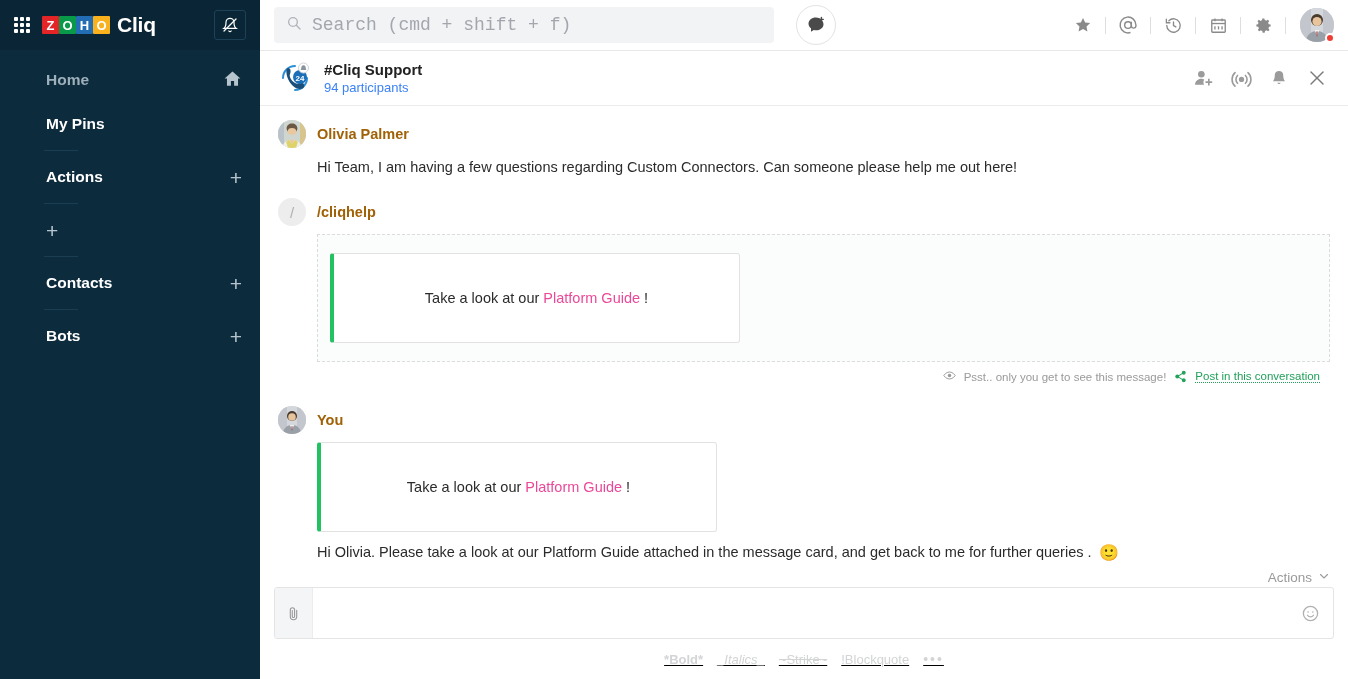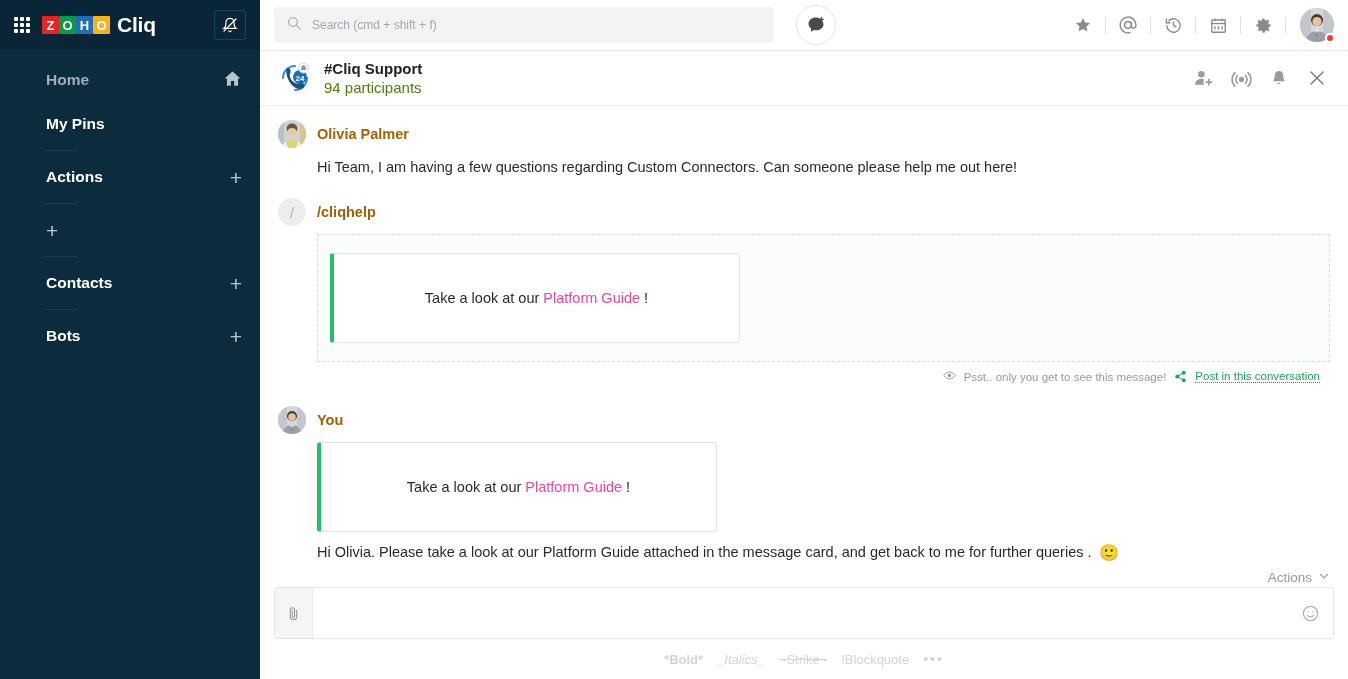--- a/index.html
+++ b/index.html
@@ -55,21 +55,21 @@
   .main { flex: 1; display: flex; flex-direction: column; height: 679px; background: #fff; }
 
   .topbar {
     height: 51px; border-bottom: 1px solid #e8e8e8; display: flex; align-items: center;
     padding: 0 14px 0 14px; gap: 10px; background: #fff; flex: 0 0 51px;
   }
   .search-wrap {
     flex: 0 0 500px; height: 36px; background: #f2f3f5; border-radius: 4px;
     display: flex; align-items: center; padding: 0 12px; gap: 10px; cursor: text;
   }
-  .search-ph { color: #a3a7ad; font-size: 12px; }
+  .search-ph { color: #a3a7ad; font-size: 18px; font-family: Liberation Mono, monospace; }
   .newchat-btn {
     width: 40px; height: 40px; border-radius: 50%; border: 1px solid #e3e3e3;
     display: flex; align-items: center; justify-content: center; cursor: pointer; background:#fff;
     margin-left: 12px;
   }
   .top-right { margin-left: auto; display: flex; align-items: center; gap: 0px; }
   .tr-ico { width: 44px; height: 34px; display: flex; align-items: center; justify-content: center;
             cursor: pointer; color: #808080; }
   .tr-div { width: 1px; height: 17px; background: #dedede; }
   .avatar-wrap { position: relative; width: 34px; height: 34px; margin-left: 14px; cursor: pointer; }
@@ -81,21 +81,21 @@
     border-radius: 50%; background: #ef3d34; border: 2px solid #fff; }
 
   
   .chan-header {
     height: 55px; border-bottom: 1px solid #ececec; display: flex; align-items: center;
     padding: 0 18px 0 18px; gap: 12px; flex: 0 0 55px;
   }
   .chan-avatar { width: 34px; height: 34px; flex: 0 0 34px; }
   .chan-meta { display: flex; flex-direction: column; gap: 2px; }
   .chan-title { font-size: 15px; font-weight: 700; color: #222; }
-  .chan-sub { font-size: 15px; color: #4d7c0f; }
+  .chan-sub { font-size: 13px; color: #3b82f6; }
   .chan-actions { margin-left: auto; display: flex; align-items: center; gap: 12px; color:#9b9b9b; }
   .chan-ico { width: 26px; height: 26px; display: flex; align-items: center; justify-content: center; cursor: pointer; }
 
   
   .messages { flex: 1; overflow: hidden; padding: 0; position: relative; }
   .msg { padding: 14px 18px 0 18px; }
   .msg-head { display: flex; align-items: center; gap: 11px; }
   .msg-av { width: 28px; height: 28px; border-radius: 50%; flex: 0 0 28px; overflow: hidden; background:#d9d9d9;}
   .msg-av.slash { background: #ededed; display:flex; align-items:center; justify-content:center;
                   color:#b0b0b0; font-size: 15px; }
@@ -118,21 +118,21 @@
   }
   .psst-link { color: #22a05a; border-bottom: 1px dotted #22a05a; cursor: pointer; }
   .share-ico { color:#22a05a; display:inline-flex; }
 
   .actions-row {
     display: flex; justify-content: flex-end; align-items: center; gap: 6px;
     padding: 6px 18px 0 0; color: #9a9a9a; font-size: 13.5px; cursor: pointer;
   }
 
   
-  .composer-wrap { flex: 0 0 auto; }
+  .composer-wrap { flex: 0 0 auto; text-decoration: underline; }
   .composer {
     margin: 0 14px; height: 52px; border: 1px solid #e4e4e4; border-radius: 3px;
     display: flex; align-items: stretch; background: #fff; overflow: hidden;
   }
   .attach-btn {
     width: 38px; background: #f3f5f6; display: flex; align-items: center; justify-content: center;
     cursor: pointer; color: #9a9a9a; border-right: 1px solid #ececec;
   }
   .composer-input { flex: 1; display: flex; align-items: center; padding: 0 14px; cursor: text; }
   .emoji-btn { width: 46px; display: flex; align-items: center; justify-content: center;

